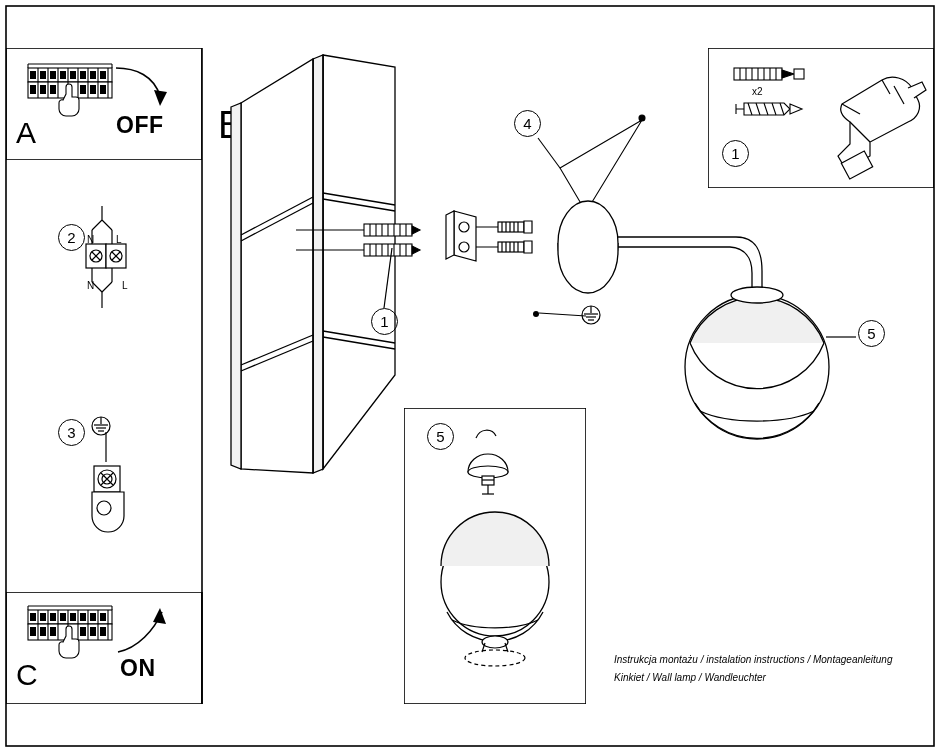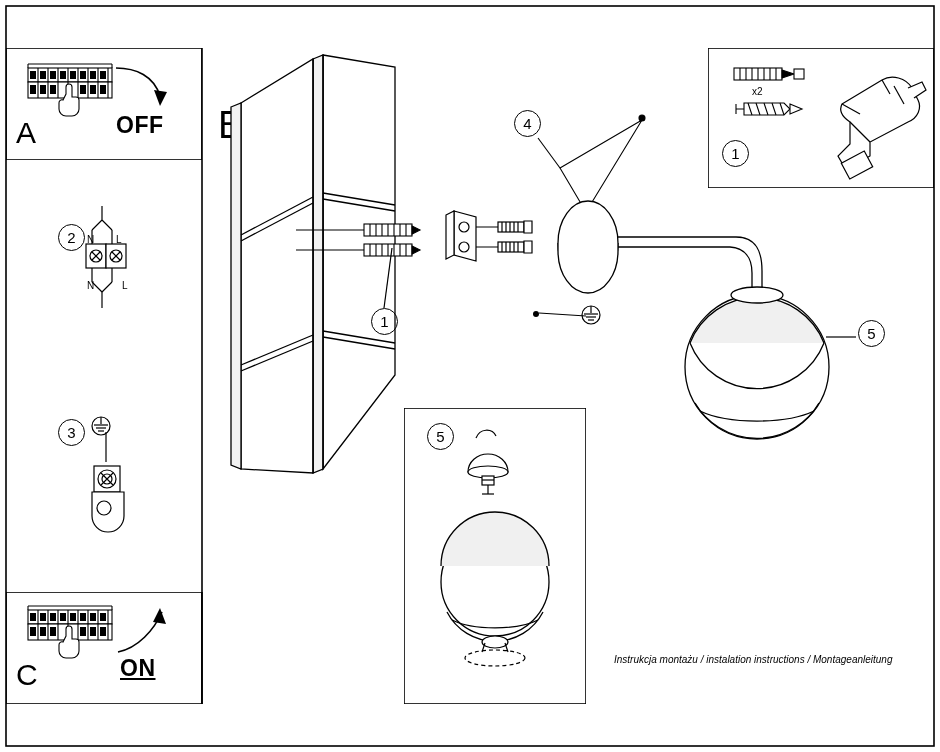--- a/index.html
+++ b/index.html
@@ -107,21 +107,21 @@
 
   <svg class="abs" style="left:112px;top:62px;" width="58" height="52">
     <path d="M4 6 C24 6 42 14 48 34" fill="none" stroke="#000" stroke-width="1.6"></path>
     <path d="M48 44 L42 28 L55 30 Z" fill="#000"></path>
   </svg>
 
   <svg class="abs" style="left:6px;top:592px;" width="196" height="112">
     <rect x="0" y="0" width="196" height="112" fill="none" stroke="#000" stroke-width="1.6"></rect>
   </svg>
   <div class="abs lbl big-letter" style="left:16px;top:660px;">C</div>
-  <div class="abs lbl step-word" style="left:120px;top:655px;text-decoration:underline;">ON</div>
+  <div class="abs lbl step-word" style="left:120px;top:655px;">ON</div>
 
   <svg class="abs" style="left:24px;top:602px;" width="96" height="66">
     <g stroke="#000" stroke-width="1.1" fill="none">
       <rect x="4" y="8" width="84" height="14" fill="#fff"></rect>
       <rect x="4" y="22" width="84" height="16" fill="#fff"></rect>
       <line x1="14" y1="8" x2="14" y2="38"></line>
       <line x1="24" y1="8" x2="24" y2="38"></line>
       <line x1="34" y1="8" x2="34" y2="38"></line>
       <line x1="44" y1="8" x2="44" y2="38"></line>
       <line x1="54" y1="8" x2="54" y2="38"></line>
@@ -425,14 +425,15 @@
       <path d="M23 13 L20 22 M43 13 L46 22"></path>
       <ellipse cx="33" cy="28" rx="30" ry="8" fill="none" stroke-dasharray="4 3"></ellipse>
     </g>
   </svg>
 
   <svg class="abs" style="left:200px;top:592px;" width="4" height="112">
     <line x1="2" y1="0" x2="2" y2="112" stroke="#000" stroke-width="1.6"></line>
   </svg>
 
   <div class="abs lbl footer-txt" style="left:614px;top:652px;">Instrukcja montażu / instalation instructions / Montageanleitung</div>
+  <div class="abs lbl footer-txt" style="left:614px;top:670px;">Kinkiet / Wall lamp / Wandleuchter</div>
 
 </div>
 
 </body></html>

